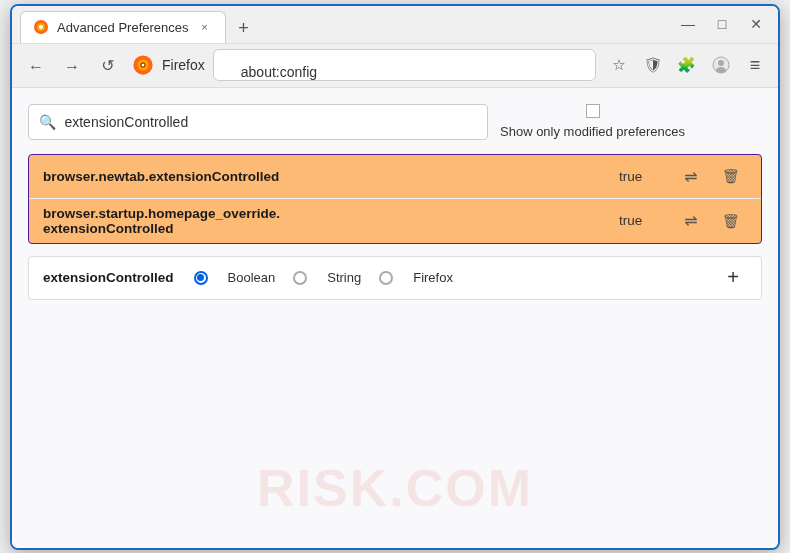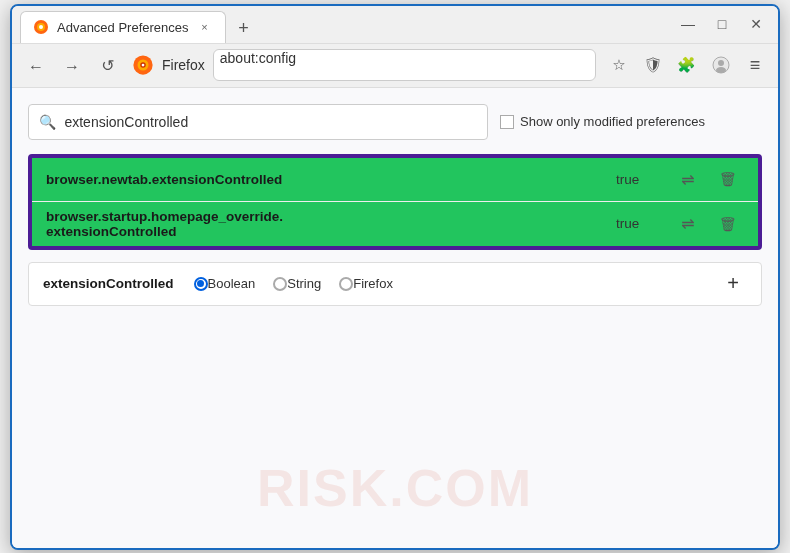--- a/index.html
+++ b/index.html
@@ -130,22 +130,22 @@
       font-weight: 500;
       margin-right: 4px;
     }
     .address-bar {
       flex: 1;
       height: 32px;
       background: #fff;
       border: 1px solid #ccc;
       border-radius: 6px;
       display: flex;
-      align-items: flex-start;
-      padding: 0 6px;
+      align-items: flex-end;
+      padding: 0 27px;
       font-size: 14px;
       color: #333;
     }
     .address-text { flex: 1; }
     .nav-icons {
       display: flex;
       align-items: center;
       gap: 4px;
       margin-left: 4px;
     }
@@ -220,33 +220,34 @@
       flex: 1;
       background: transparent;
     }
     .checkbox-area {
       display: flex;
       align-items: center;
       gap: 6px;
       font-size: 13px;
       color: #333;
       cursor: pointer;
+      flex-direction: column;
     }
     .checkbox {
       width: 14px;
       height: 14px;
       border: 1px solid #aaa;
       background: #fff;
     }
 
     
     .results-table {
-      border: 4px solid #4c1d95;
-      border-radius: 4px;
-      background: #22c55e;
+      border: 1px solid #4c1d95;
+      border-radius: 4px;
+      background: #fdba74;
       margin-bottom: 12px;
       overflow: hidden;
     }
     .result-row {
       display: flex;
       align-items: center;
       padding: 0 14px;
       min-height: 44px;
       border-bottom: 1px solid #eee;
     }
@@ -299,21 +300,21 @@
       min-width: 130px;
     }
     .radio-options {
       display: flex;
       align-items: center;
       gap: 18px;
     }
     .radio-option {
       display: flex;
       align-items: center;
-      gap: 0;
+      gap: 20px;
       font-size: 13px;
       color: #333;
       cursor: pointer;
     }
     .radio-circle {
       width: 14px;
       height: 14px;
       border-radius: 50%;
       border: 2px solid #aaa;
       display: flex;

